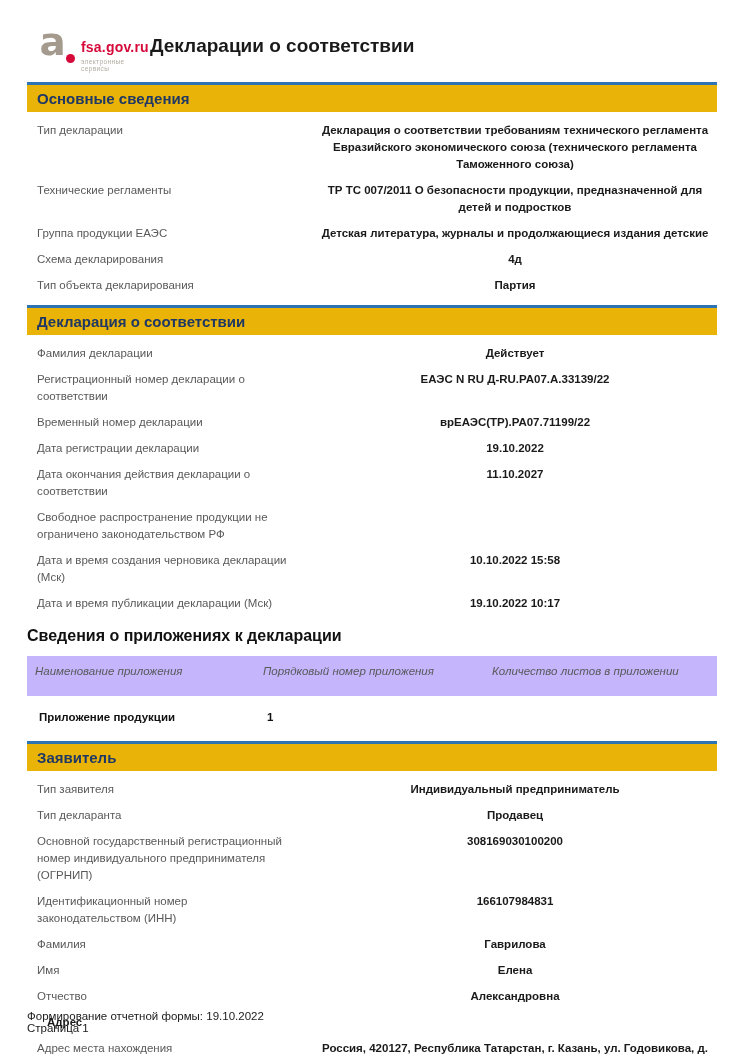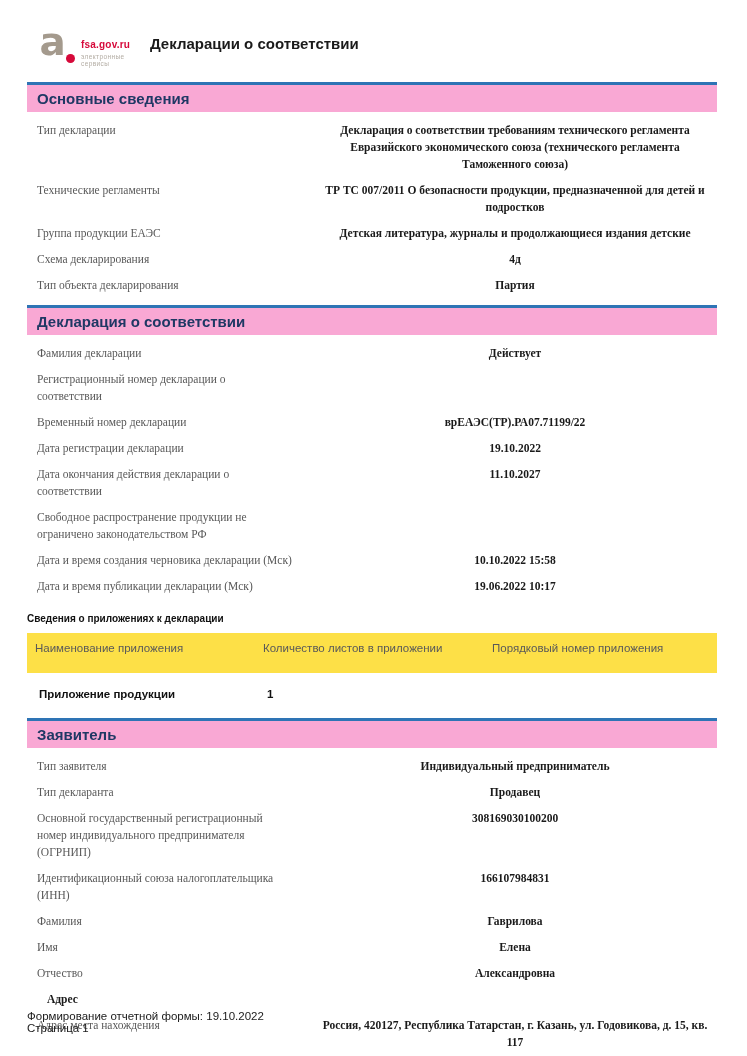--- a/index.html
+++ b/index.html
@@ -6,38 +6,38 @@
   html,body { background:#ffffff; }
   body { font-family:"Liberation Sans", sans-serif; color:#111; }
   .page { position:relative; width:747px; height:1056px; background:#fff; overflow:hidden; }
 
   
   .header { height:82px; padding:26px 0 0 40px; display:flex; align-items:flex-start; }
   .logo { position:relative; width:110px; height:44px; }
   .logo-glyph { font-family:"DejaVu Sans", sans-serif; font-weight:bold; font-size:37px; line-height:34px; color:#a49a8d; display:inline-block; transform:scaleX(1.05); }
   .logo-dot { position:absolute; left:26px; top:28px; width:9px; height:9px; border-radius:50%; background:#d6093a; }
   .logo-text { position:absolute; left:41px; top:13px; }
-  .logo-site { font-size:10px; font-weight:bold; color:#d6093a; letter-spacing:.2px; }
+  .logo-site { font-size:14px; font-weight:bold; color:#d6093a; letter-spacing:.2px; }
   .logo-tagline { font-size:6.5px; color:#b3aca3; letter-spacing:.4px; margin-top:3px; }
-  .doc-title { font-size:15px; font-weight:bold; color:#1a1a1a; padding-top:9px; }
+  .doc-title { font-size:19px; font-weight:bold; color:#1a1a1a; padding-top:9px; }
 
   
   .content { padding:0 30px 0 27px; }
-  .section-band { border-top:3px solid #2e74b5; background:#f9a8d4; height:30px; padding-left:10px; display:flex; align-items:center; }
+  .section-band { border-top:3px solid #2e74b5; background:#eab308; height:30px; padding-left:10px; display:flex; align-items:center; }
   .section-title { font-size:15px; font-weight:bold; color:#1f3864; }
-  .rows { padding:10px 0 2px 10px;font-family:Liberation Serif, serif; }
+  .rows { padding:10px 0 2px 10px; }
   .row { display:grid; grid-template-columns:278px 1fr; margin-bottom:9px; font-size:11.5px; line-height:17px; }
   .row .label { color:#595959; padding-right:22px; }
   .row .value { font-weight:bold; color:#1a1a1a; padding-right:2px;text-align:center; }
   .subheading { font-size:11.5px; font-weight:bold; color:#1a1a1a; line-height:17px; margin:6px 0 9px 10px; }
 
   
   .attachments { margin-top:4px; }
-  .attachments-heading { font-size:10px; font-weight:bold; line-height:17px; margin-bottom:6px; }
-  .tbl-head { display:grid; grid-template-columns:228px 229px 1fr; background:#fde047; min-height:40px; padding:8px 0 8px 8px; font-size:11.5px; color:#595959; line-height:15px; }
+  .attachments-heading { font-size:16px; font-weight:bold; line-height:17px; margin-bottom:12px; }
+  .tbl-head { display:grid; grid-template-columns:228px 229px 1fr; background:#c4b5fd; min-height:40px; padding:8px 0 8px 8px; font-size:11.5px; color:#595959; line-height:15px;font-style:italic; }
   .tbl-row { display:grid; grid-template-columns:228px 229px 1fr; padding:13px 0 0 12px; font-size:11.5px; font-weight:bold; line-height:17px; }
   .tbl-row .cell:nth-child(2){ padding-left:0; }
   .gap-before-applicant { height:15px; }
 
   
   .footer { position:absolute; left:27px; right:30px; top:1010px; display:flex; justify-content:center; font-size:11.5px; color:#1a1a1a;flex-direction:column; }
 </style>
 </head>
 <body>
 
@@ -86,20 +86,21 @@
     <div class="section-band">
       <span class="section-title">Декларация о соответствии</span>
     </div>
     <div class="rows">
       <div class="row">
         <div class="label">Фамилия декларации</div>
         <div class="value">Действует</div>
       </div>
       <div class="row">
         <div class="label">Регистрационный номер декларации о соответствии</div>
+        <div class="value">ЕАЭС N RU Д-RU.РА07.А.33139/22</div>
       </div>
       <div class="row">
         <div class="label">Временный номер декларации</div>
         <div class="value">врЕАЭС(ТР).РА07.71199/22</div>
       </div>
       <div class="row">
         <div class="label">Дата регистрации декларации</div>
         <div class="value">19.10.2022</div>
       </div>
       <div class="row">
@@ -108,30 +109,30 @@
       </div>
       <div class="row">
         <div class="label">Свободное распространение продукции не ограничено законодательством РФ</div>
       </div>
       <div class="row">
         <div class="label">Дата и время создания черновика декларации (Мск)</div>
         <div class="value">10.10.2022 15:58</div>
       </div>
       <div class="row">
         <div class="label">Дата и время публикации декларации  (Мск)</div>
-        <div class="value">19.06.2022 10:17</div>
+        <div class="value">19.10.2022 10:17</div>
       </div>
     </div>
 
     <div class="attachments">
       <div class="attachments-heading">Сведения о приложениях к декларации</div>
       <div class="tbl-head">
         <div class="cell">Наименование приложения</div>
+        <div class="cell">Порядковый номер приложения</div>
         <div class="cell">Количество листов в приложении</div>
-        <div class="cell">Порядковый номер приложения</div>
       </div>
       <div class="tbl-row">
         <div class="cell">Приложение продукции</div>
         <div class="cell">1</div>
         <div class="cell"></div>
       </div>
     </div>
 
     <div class="gap-before-applicant"></div>
 
@@ -145,21 +146,21 @@
       </div>
       <div class="row">
         <div class="label">Тип декларанта</div>
         <div class="value">Продавец</div>
       </div>
       <div class="row">
         <div class="label">Основной государственный регистрационный номер индивидуального предпринимателя (ОГРНИП)</div>
         <div class="value">308169030100200</div>
       </div>
       <div class="row">
-        <div class="label">Идентификационный союза налогоплательщика (ИНН)</div>
+        <div class="label">Идентификационный номер законодательством (ИНН)</div>
         <div class="value">166107984831</div>
       </div>
       <div class="row">
         <div class="label">Фамилия</div>
         <div class="value">Гаврилова</div>
       </div>
       <div class="row">
         <div class="label">Имя</div>
         <div class="value">Елена</div>
       </div>

